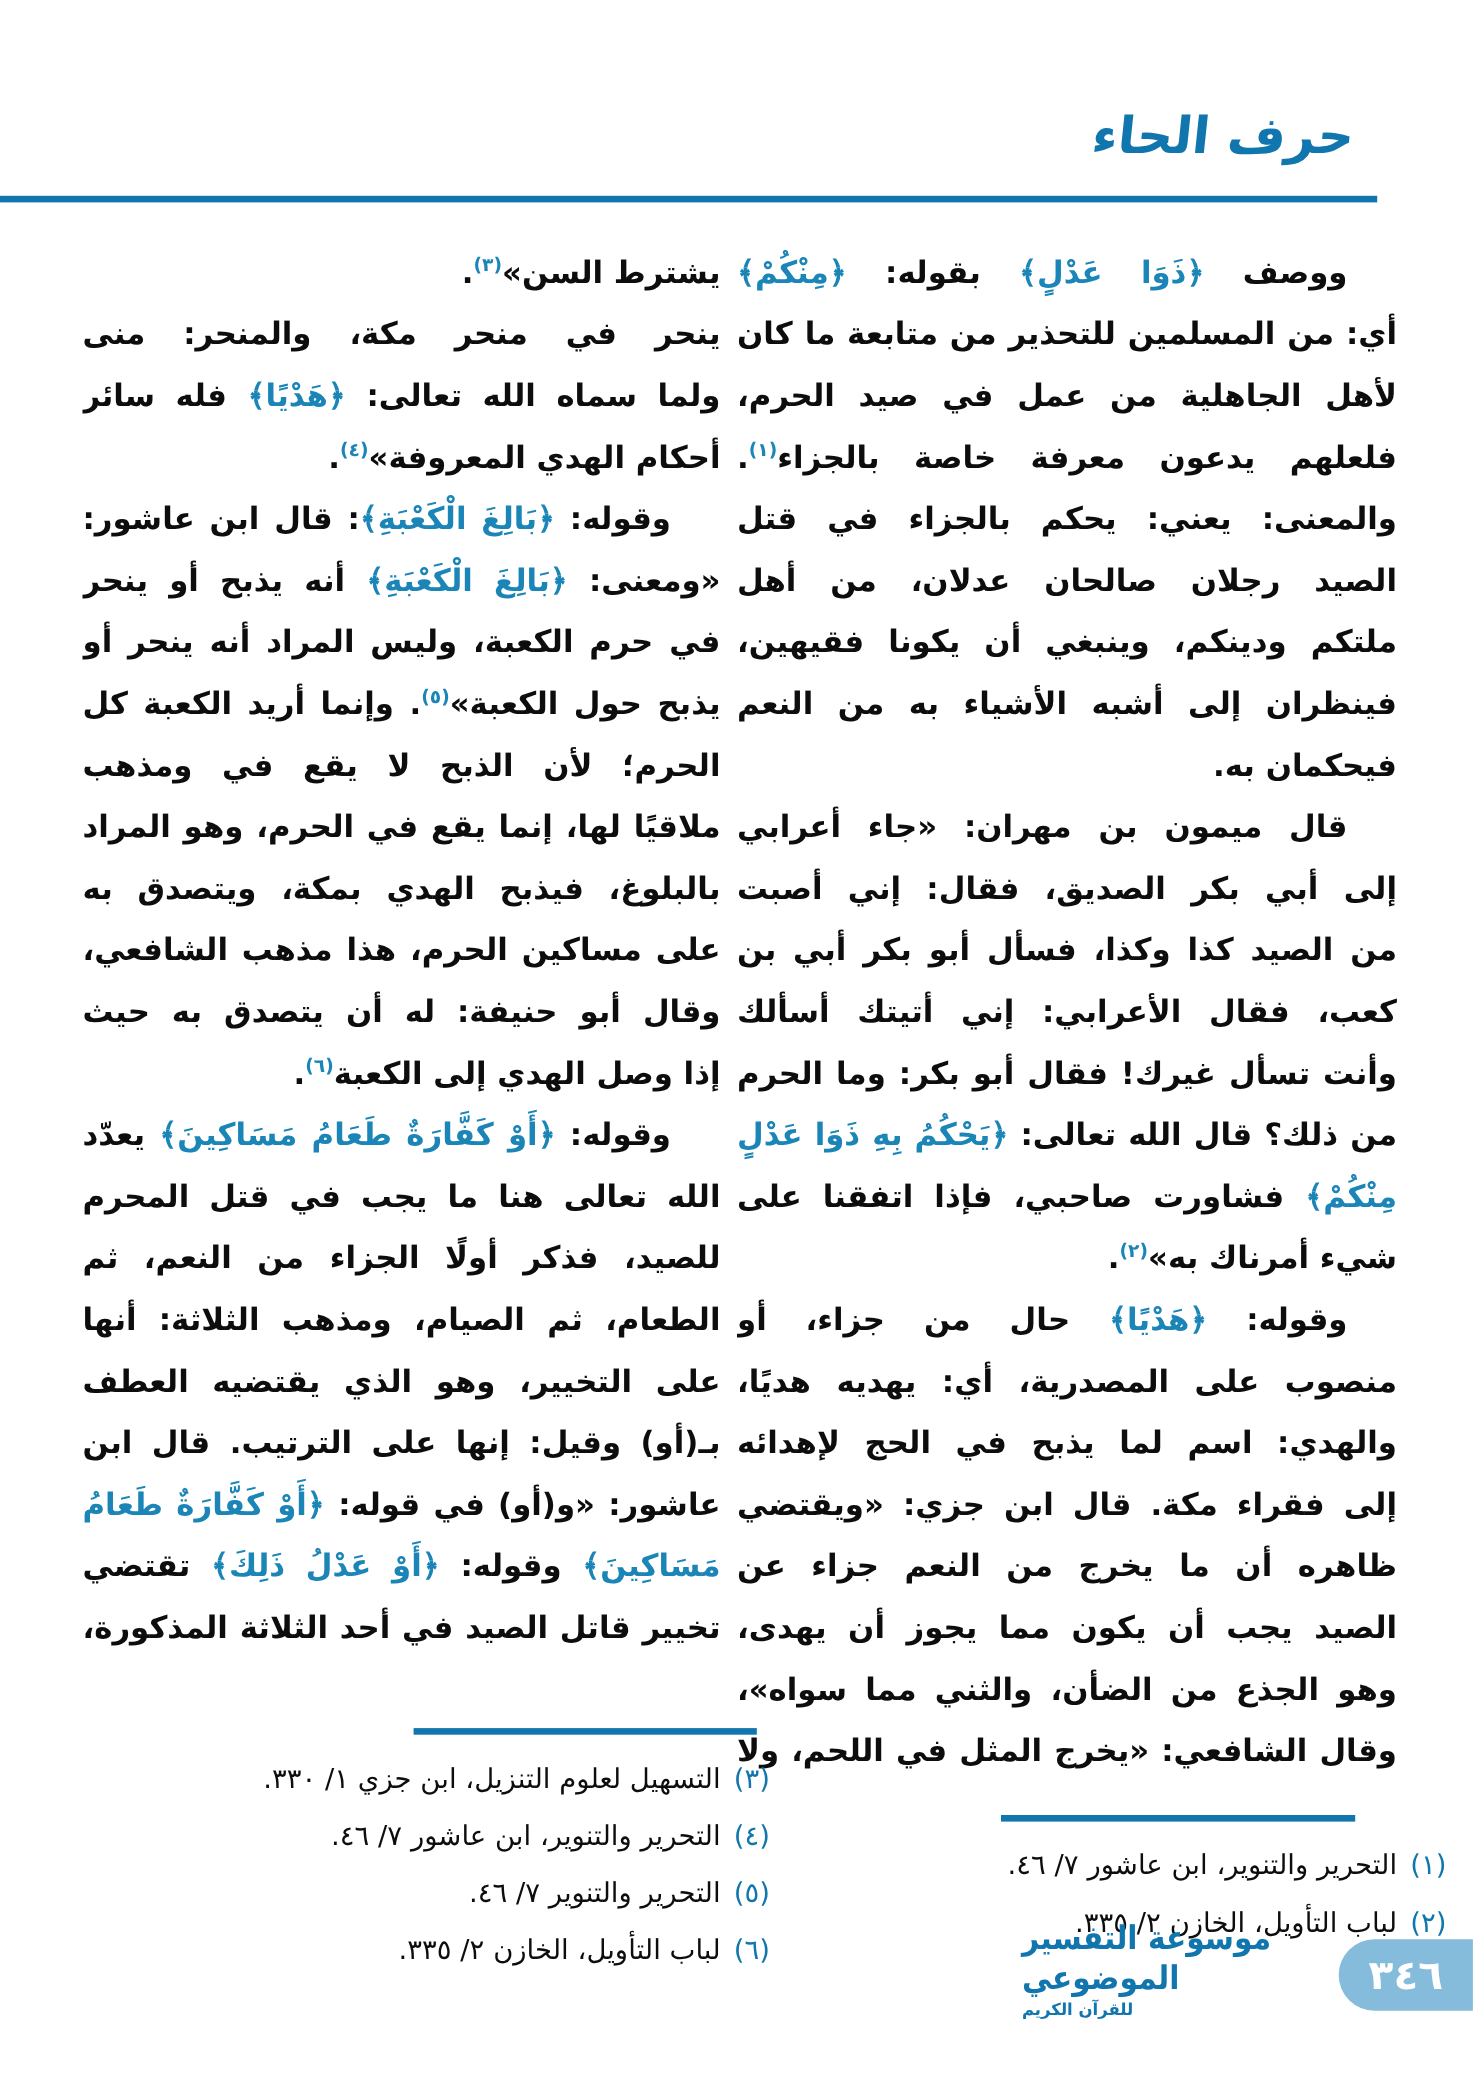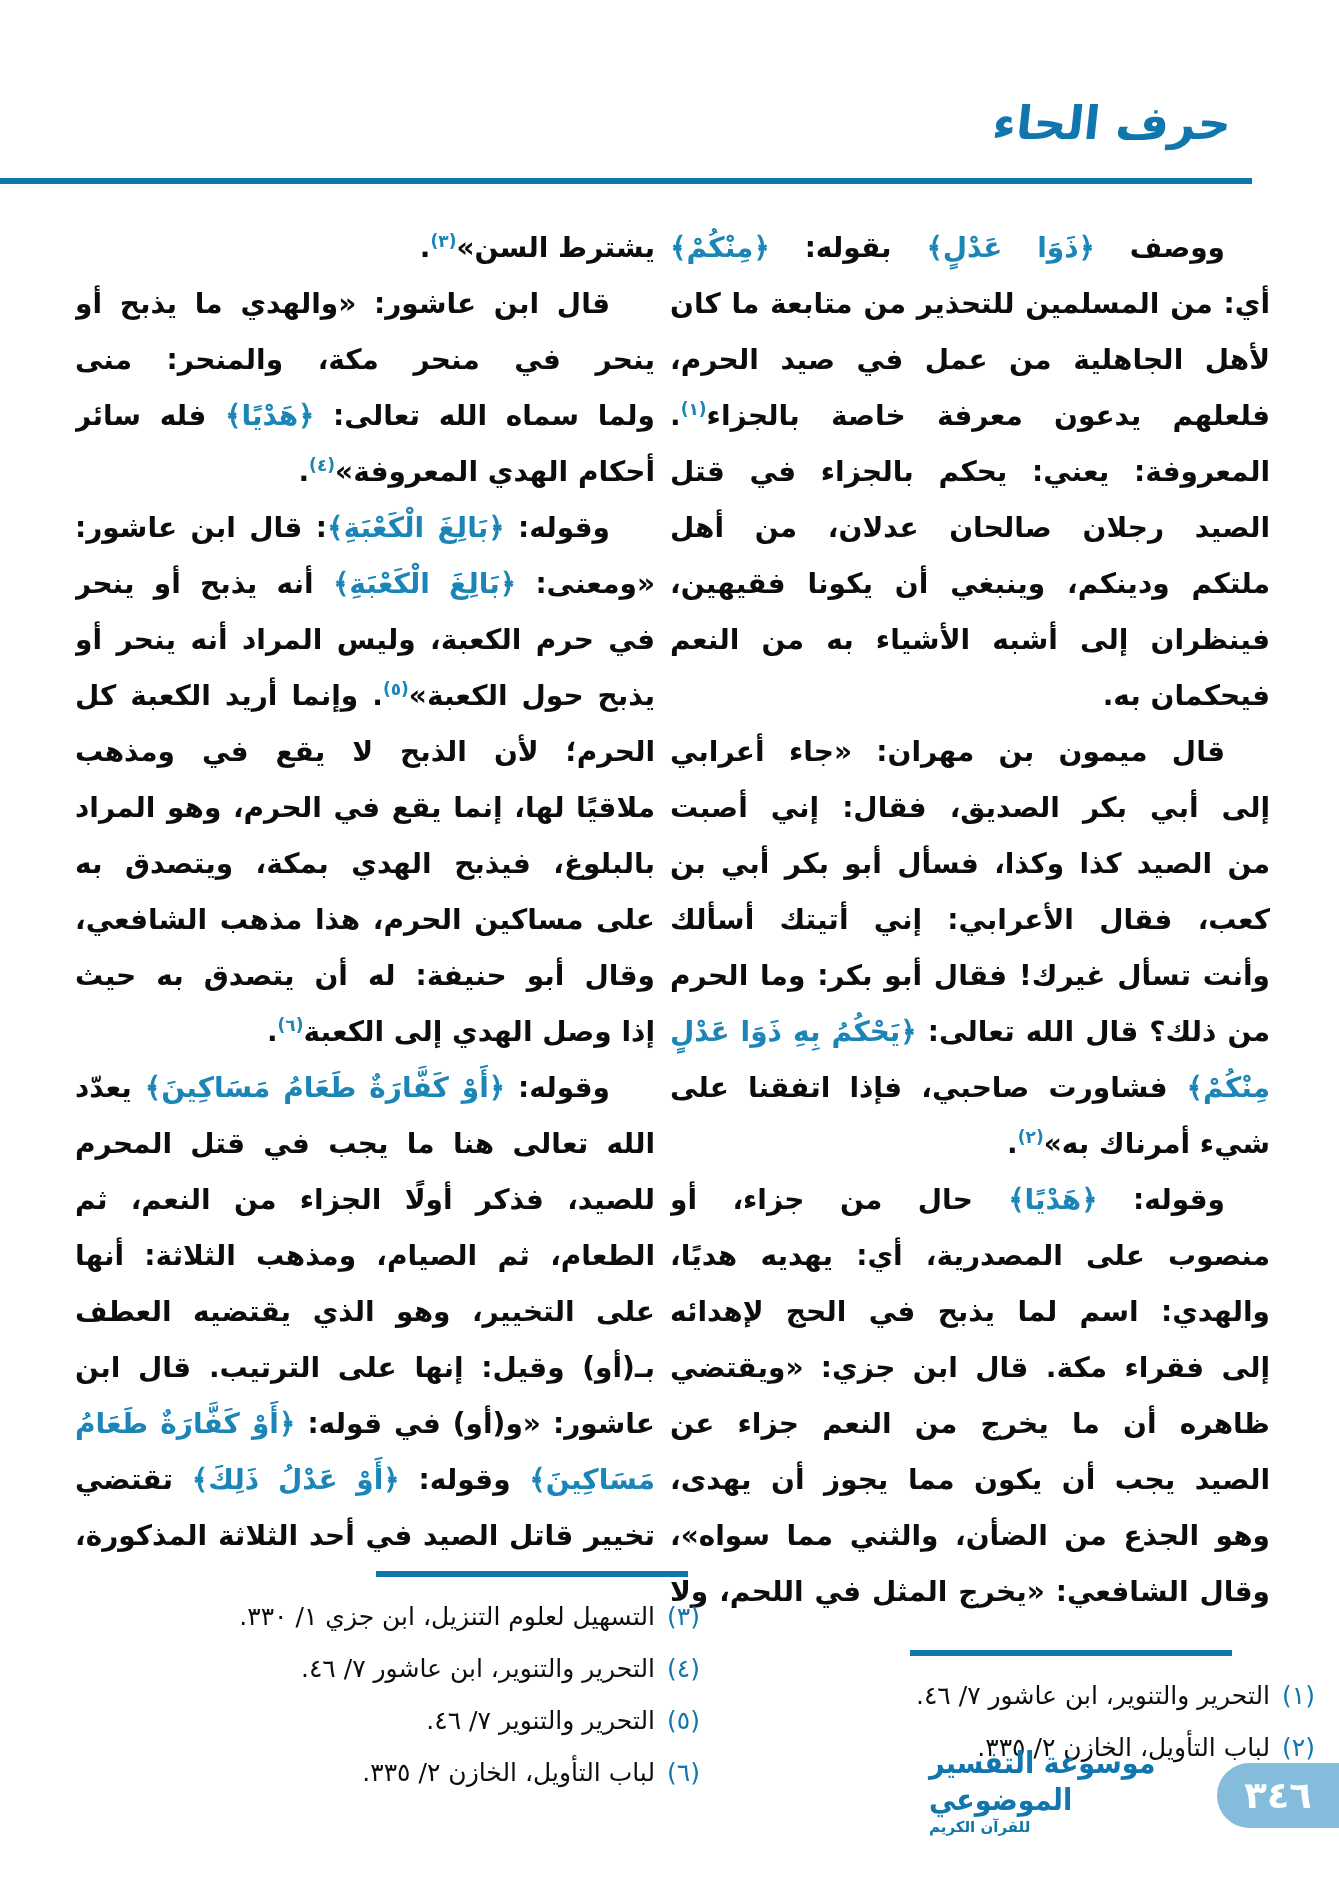--- a/index.html
+++ b/index.html
@@ -73,21 +73,21 @@
 
 <div class="header-title">حرف الحاء</div>
 <div class="header-rule"></div>
 
 <section class="col col-right">
   <div>
       <div class="line indent"><span class="plain">ووصف </span><span class="quran">﴿ذَوَا عَدْلٍ﴾</span><span class="plain"> بقوله: </span><span class="quran">﴿مِنْكُمْ﴾</span></div>
       <div class="line"><span class="plain">أي: من المسلمين للتحذير من متابعة ما كان</span></div>
       <div class="line"><span class="plain">لأهل الجاهلية من عمل في صيد الحرم،</span></div>
       <div class="line"><span class="plain">فلعلهم يدعون معرفة خاصة بالجزاء</span><span class="fnref">(١)</span><span class="plain">.</span></div>
-      <div class="line"><span class="plain">المعروفة: يعني: يحكم بالجزاء في قتل</span></div>
+      <div class="line"><span class="plain">والمعنى: يعني: يحكم بالجزاء في قتل</span></div>
       <div class="line"><span class="plain">الصيد رجلان صالحان عدلان، من أهل</span></div>
       <div class="line"><span class="plain">ملتكم ودينكم، وينبغي أن يكونا فقيهين،</span></div>
       <div class="line"><span class="plain">فينظران إلى أشبه الأشياء به من النعم</span></div>
       <div class="line end"><span class="plain">فيحكمان به.</span></div>
       <div class="line indent"><span class="plain">قال ميمون بن مهران: «جاء أعرابي</span></div>
       <div class="line"><span class="plain">إلى أبي بكر الصديق، فقال: إني أصبت</span></div>
       <div class="line"><span class="plain">من الصيد كذا وكذا، فسأل أبو بكر أبي بن</span></div>
       <div class="line"><span class="plain">كعب، فقال الأعرابي: إني أتيتك أسألك</span></div>
       <div class="line"><span class="plain">وأنت تسأل غيرك! فقال أبو بكر: وما الحرم</span></div>
       <div class="line"><span class="plain">من ذلك؟ قال الله تعالى: </span><span class="quran">﴿يَحْكُمُ بِهِ ذَوَا عَدْلٍ</span></div>
@@ -113,21 +113,20 @@
           <span class="fn-num">(٢)</span>
           <span class="fn-text">لباب التأويل، الخازن ٢/ ٣٣٥.</span>
         </div>
       </div>
   </div>
 </section>
 
 <section class="col col-left">
   <div>
       <div class="line end"><span class="plain">يشترط السن»</span><span class="fnref">(٣)</span><span class="plain">.</span></div>
-      <div class="line indent"><span class="plain">قال ابن عاشور: «والهدي ما يذبح أو</span></div>
       <div class="line"><span class="plain">ينحر في منحر مكة، والمنحر: منى والمروة؛</span></div>
       <div class="line"><span class="plain">ولما سماه الله تعالى: </span><span class="quran">﴿هَدْيًا﴾</span><span class="plain"> فله سائر</span></div>
       <div class="line end"><span class="plain">أحكام الهدي المعروفة»</span><span class="fnref">(٤)</span><span class="plain">.</span></div>
       <div class="line indent"><span class="plain">وقوله: </span><span class="quran">﴿بَالِغَ الْكَعْبَةِ﴾</span><span class="plain">: قال ابن عاشور:</span></div>
       <div class="line"><span class="plain">«ومعنى: </span><span class="quran">﴿بَالِغَ الْكَعْبَةِ﴾</span><span class="plain"> أنه يذبح أو ينحر</span></div>
       <div class="line"><span class="plain">في حرم الكعبة، وليس المراد أنه ينحر أو</span></div>
       <div class="line"><span class="plain">يذبح حول الكعبة»</span><span class="fnref">(٥)</span><span class="plain">. وإنما أريد الكعبة كل</span></div>
       <div class="line"><span class="plain">الحرم؛ لأن الذبح لا يقع في ومذهب وعندها</span></div>
       <div class="line"><span class="plain">ملاقيًا لها، إنما يقع في الحرم، وهو المراد</span></div>
       <div class="line"><span class="plain">بالبلوغ، فيذبح الهدي بمكة، ويتصدق به</span></div>

